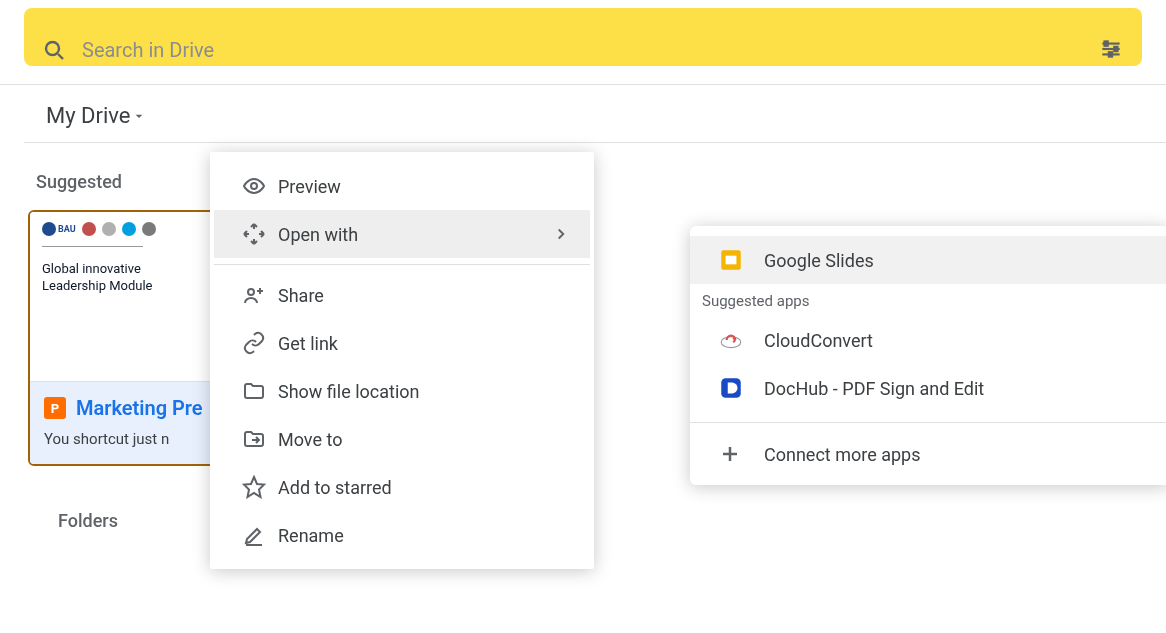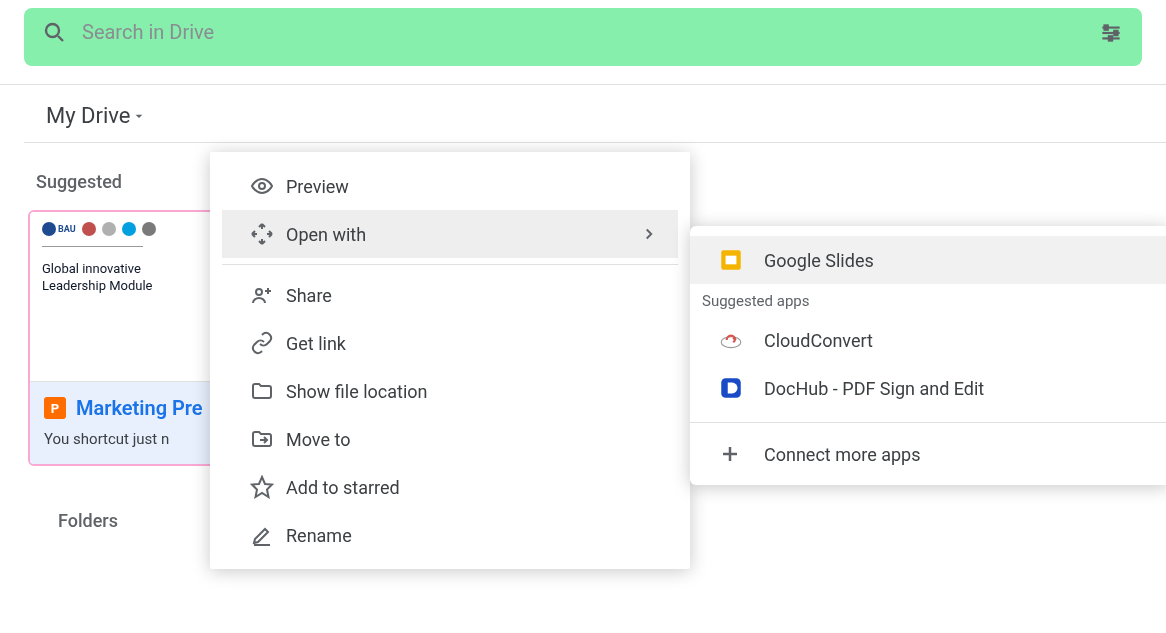--- a/index.html
+++ b/index.html
@@ -1,26 +1,26 @@
 <!DOCTYPE html>
 <html><head>
 <meta charset="utf-8">
 <style>
   * { box-sizing: border-box; margin: 0; padding: 0; font-family: 'Google Sans', Roboto, Arial, sans-serif; }
   body { background: #fff; width: 1166px; height: 633px; overflow: hidden; position: relative; }
 
   
   .search-bar {
     margin: 8px 24px 0 24px;
-    background: #86efac;
+    background: #fde047;
     border-radius: 8px;
     height: 58px;
     display: flex;
-    align-items: flex-start;
-    padding: 12px 18px;
+    align-items: flex-end;
+    padding: 4px 18px;
   }
   .search-bar .search-icon { color: #5f6368; margin-right: 16px; }
   .search-bar input {
     flex: 1; border: none; background: transparent; outline: none;
     font-size: 20px; color: #5f6368;
   }
   .search-bar input::placeholder { color: #8a8d91; }
   .tune-icon { color: #5f6368; cursor: pointer; }
 
   .divider { border-top: 1px solid #e0e0e0; margin-top: 18px; }
@@ -37,21 +37,21 @@
 
   
   .section-label {
     font-size: 18px; color: #5f6368; font-weight: 500;
     padding: 28px 0 0 36px;
   }
 
   .card {
     margin: 18px 0 0 28px;
     width: 280px;
-    border: 2px solid #f9a8d4;
+    border: 2px solid #a16207;
     border-radius: 6px;
     background: #fff;
     overflow: hidden;
   }
   .card-thumb {
     padding: 10px 12px 16px 12px;
     font-size: 12px;
     color: #3c4043;
     background: #fff;
     border-bottom: 1px solid #e0e0e0;
@@ -78,25 +78,25 @@
 
   .folders-label {
     font-size: 18px; color: #5f6368; font-weight: 500;
     padding: 44px 0 0 58px;
   }
 
   
   .menu {
     position: absolute;
     top: 152px; left: 210px;
-    width: 480px;
+    width: 384px;
     background: #fff;
     border-radius: 2px;
     box-shadow: 0 2px 18px rgba(0,0,0,0.22);
-    padding: 10px 12px;
+    padding: 10px 4px;
     z-index: 10;
   }
   .menu-item {
     display: flex; align-items: center;
     height: 48px;
     padding: 0 20px 0 28px;
     font-size: 18px; color: #3c4043;
     cursor: pointer;
     position: relative;
   }

